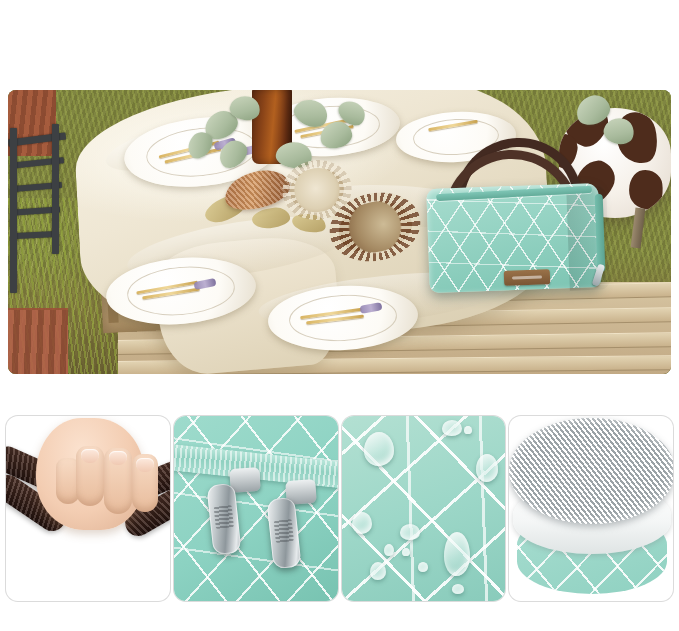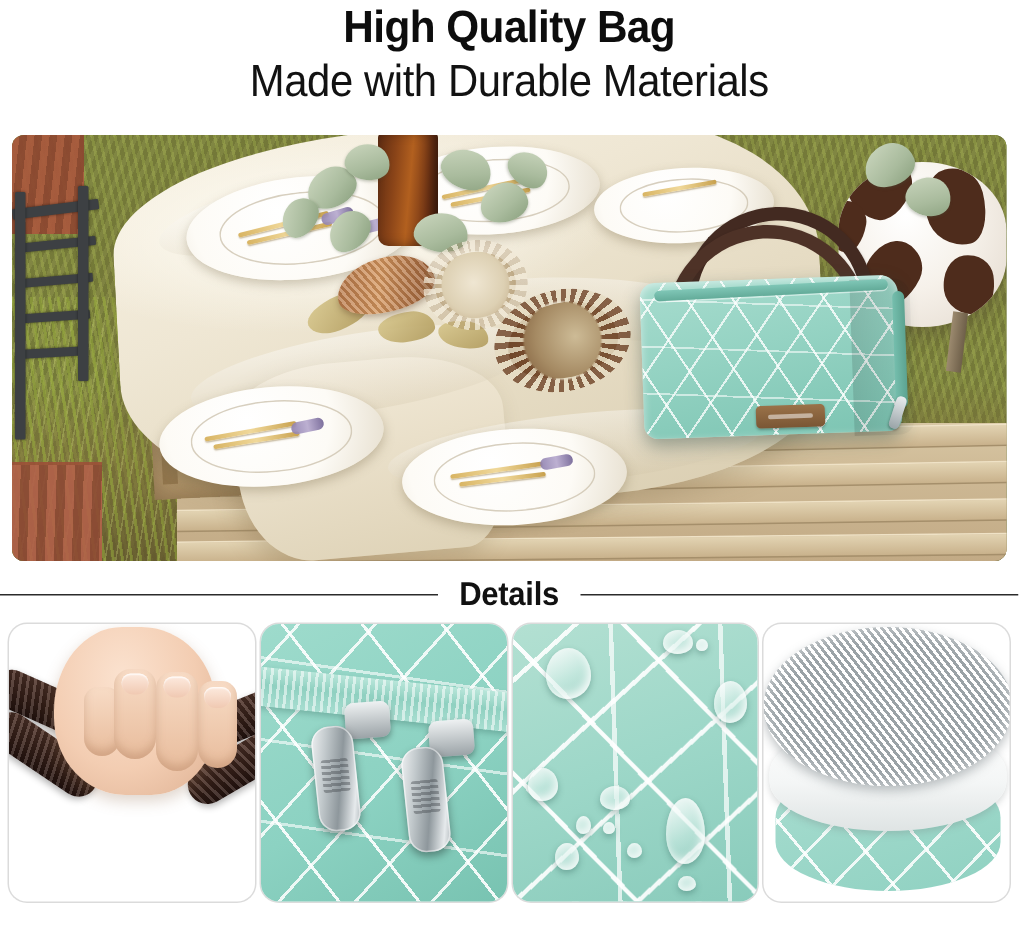--- a/index.html
+++ b/index.html
@@ -516,24 +516,20 @@
     line-height:26px;letter-spacing:-.2px;
     transform:scaleX(0.95);white-space:nowrap;
   }
   .caption.tight{font-size:15px;letter-spacing:-.45px;}
 </style>
 </head>
 <body>
 
 <div class="page">
 
-  <div class="headline-block">
-    <div class="headline">High Quality Bag</div>
-    <div class="subheadline">Made with Durable Materials</div>
-  </div>
 
   <div class="hero">
     <div class="hero-layer">
       <div class="grass"></div>
       <div class="grass2"></div>
       <div class="soil"></div>
       <div class="grass-blades"></div>
     </div>
 
     <div class="redwood"></div>
@@ -623,25 +619,20 @@
         <div class="bag-pattern"></div>
       </div>
       <div class="bag-side"></div>
       <div class="bag-zip"></div>
       <div class="bag-zip-r"></div>
       <div class="bag-pull"></div>
       <div class="bag-label"></div>
     </div>
   </div>
 
-  <div class="details-row">
-    <div class="rule"></div>
-    <div class="details-title">Details</div>
-    <div class="rule"></div>
-  </div>
 
   <div class="thumbs">
 
     <div class="thumb t1">
       <div class="strap s1"></div>
       <div class="strap s2"></div>
       <div class="strap s3"></div>
       <div class="strap s4"></div>
       <div class="hand">
         <span class="finger f4"></span>

